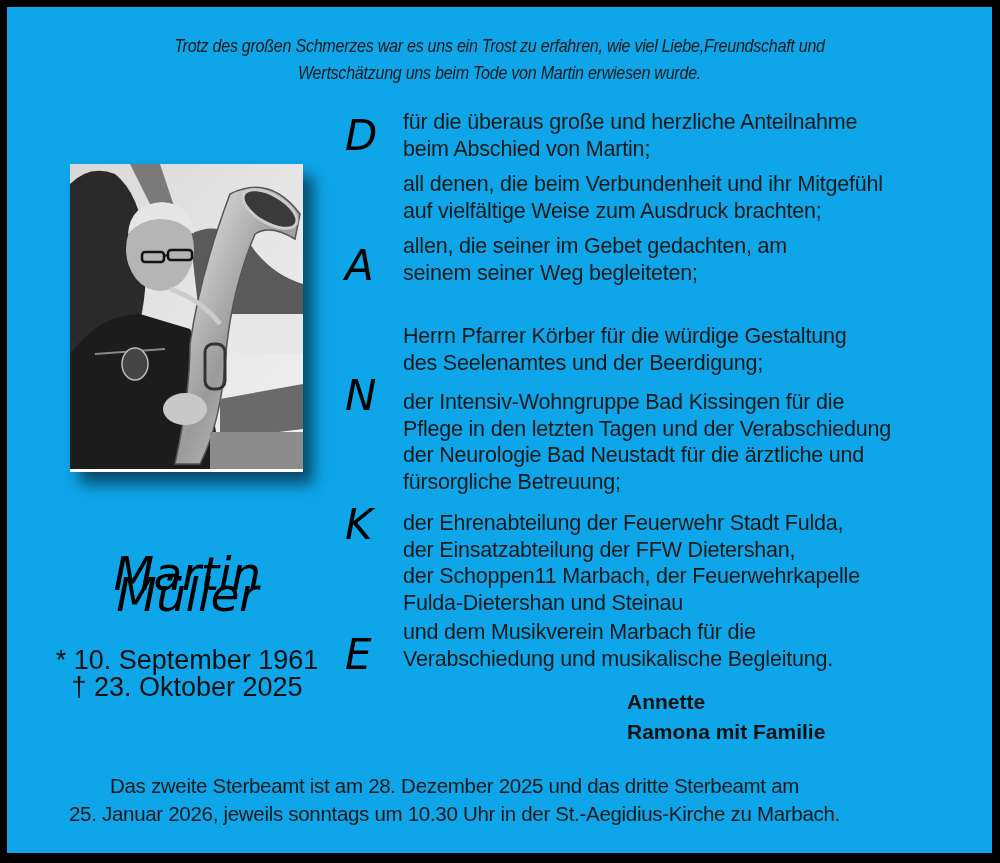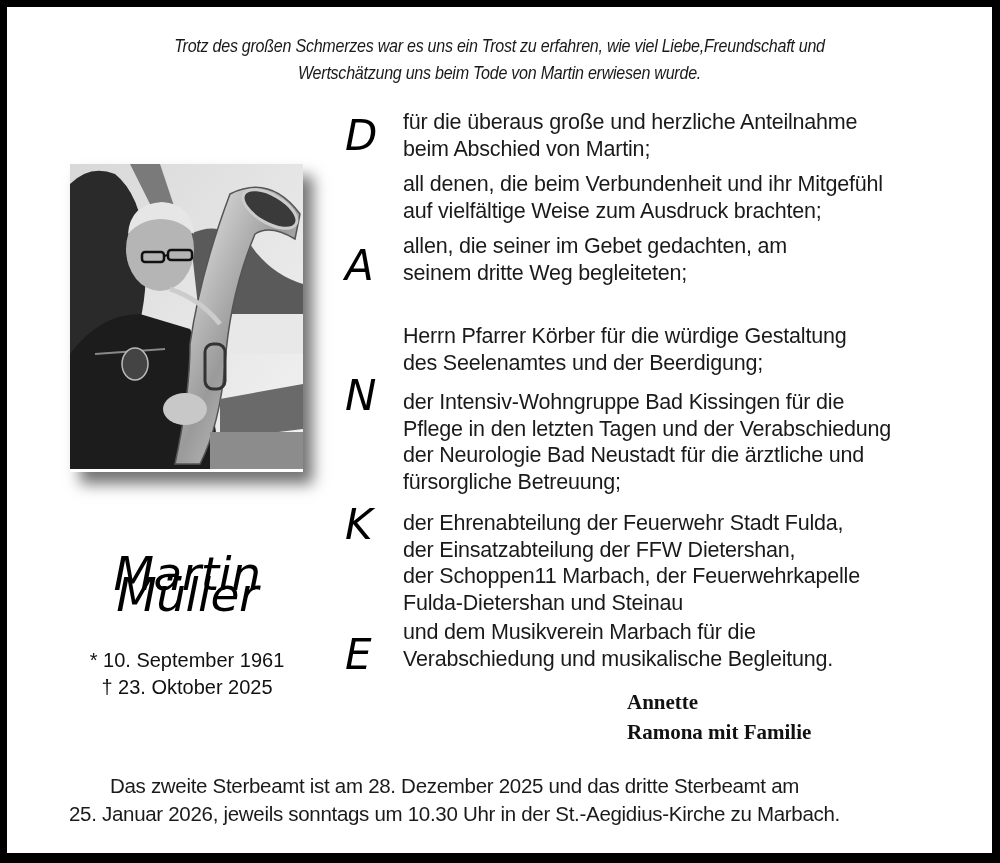--- a/index.html
+++ b/index.html
@@ -1,32 +1,32 @@
 <!DOCTYPE html>
 <html><head>
 <meta charset="utf-8">
 <style>
   html, body { margin: 0; padding: 0; background: #000; }
   body { width: 1000px; height: 863px; position: relative; overflow: hidden; font-family: "Liberation Sans", "DejaVu Sans", sans-serif; color: #111; }
-  .card { position: absolute; left: 7px; top: 7px; width: 985px; height: 846px; background: #ffffff; }
+  .card { position: absolute; left: 7px; top: 7px; width: 985px; height: 846px; background: #0ea5e9; }
   .intro { position: absolute; left: 0; top: 26px; width: 985px; text-align: center; font-style: italic; font-size: 17.5px; line-height: 27px; letter-spacing: -0.3px; color: #1a1a1a; font-family: "Liberation Sans Narrow", "Liberation Sans", sans-serif; transform: scaleX(0.92); transform-origin: center; }
   .intro div { white-space: nowrap; }
 
   .photo-wrap { position: absolute; left: 63px; top: 157px; width: 233px; height: 308px; background: #fff; padding: 0; box-shadow: 10px 12px 14px rgba(0,0,0,0.55); }
   .photo { position: absolute; left: 0; top: 0; width: 233px; height: 305px; overflow: hidden; border-bottom: 3px solid #fff; }
   .photo svg { display: block; }
 
   .name { position: absolute; left: 60px; width: 240px; text-align: center; font-style: italic; font-size: 47px; line-height: 47px; color: #000; font-family: "DejaVu Sans", sans-serif; font-weight: normal; letter-spacing: -0.5px; }
   .name.first { top: 515px; margin-top: 28px; }
   .name.last { top: 564px; }
-  .dates { position: absolute; left: 40px; width: 280px; top: 640px; text-align: center; font-size: 20px; line-height: 27px; color: #111; font-family: "Liberation Sans", sans-serif; }
+  .dates { position: absolute; left: 40px; width: 280px; top: 640px; text-align: center; font-size: 27px; line-height: 27px; color: #111; font-family: "Liberation Sans", sans-serif; }
 
   .letter { position: absolute; left: 338px; font-style: italic; font-size: 42px; line-height: 42px; color: #000; font-family: "DejaVu Sans", sans-serif; }
   .body-text { position: absolute; left: 396px; font-size: 21.5px; line-height: 26.5px; color: #1a1a1a; white-space: nowrap; font-family: "Liberation Sans", sans-serif; letter-spacing: -0.2px; }
-  .sig { position: absolute; left: 620px; font-weight: bold; font-size: 21px; line-height: 30px; color: #111; font-family: Liberation Serif, serif; }
+  .sig { position: absolute; left: 620px; font-weight: bold; font-size: 21px; line-height: 30px; color: #111; font-family: Liberation Sans, sans-serif; }
   .footer { position: absolute; left: 0; top: 765px; width: 895px; text-align: center; font-size: 20.5px; line-height: 28px; color: #1a1a1a; font-family: "Liberation Sans", sans-serif; letter-spacing: -0.3px; }
   .footer div { white-space: nowrap; }
 </style>
 </head>
 <body>
 
 <div class="card">
 
   <div class="intro">
     <div>Trotz des großen Schmerzes war es uns ein Trost zu erfahren, wie viel Liebe,Freundschaft und</div>
@@ -96,21 +96,21 @@
   <div class="body-text" style="top:102px">
     <div>für die überaus große und herzliche Anteilnahme</div>
     <div>beim Abschied von Martin;</div>
   </div>
   <div class="body-text" style="top:164px">
     <div>all denen, die beim Verbundenheit und ihr Mitgefühl</div>
     <div>auf vielfältige Weise zum Ausdruck brachten;</div>
   </div>
   <div class="body-text" style="top:226px">
     <div>allen, die seiner im Gebet gedachten, am</div>
-    <div>seinem dritte Weg begleiteten;</div>
+    <div>seinem seiner Weg begleiteten;</div>
   </div>
   <div class="body-text" style="top:316px">
     <div>Herrn Pfarrer Körber für die würdige Gestaltung</div>
     <div>des Seelenamtes und der Beerdigung;</div>
   </div>
   <div class="body-text" style="top:382px">
     <div>der Intensiv-Wohngruppe Bad Kissingen für die</div>
     <div>Pflege in den letzten Tagen und der Verabschiedung</div>
     <div>der Neurologie Bad Neustadt für die ärztliche und</div>
     <div>fürsorgliche Betreuung;</div>

